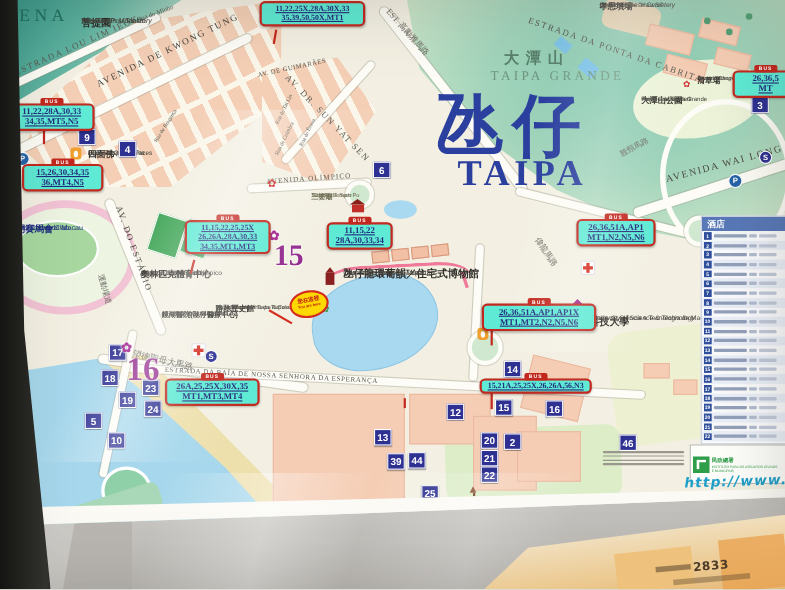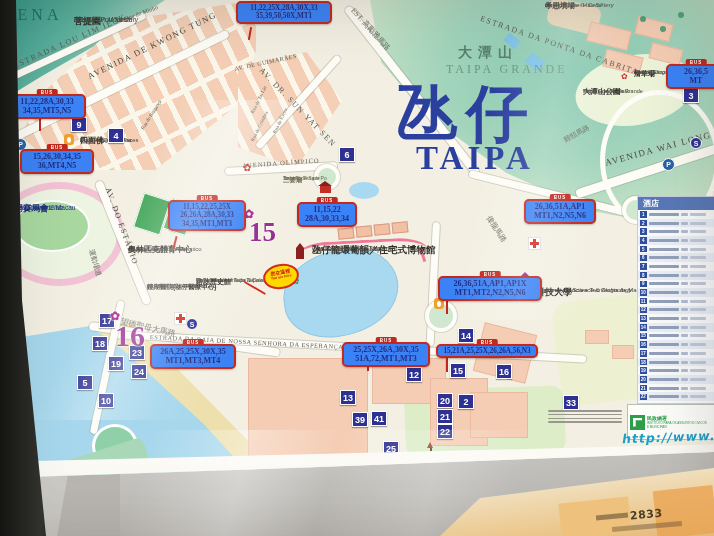--- a/index.html
+++ b/index.html
@@ -77,22 +77,22 @@
   .region-cn{left:458px;top:44px;font:bold 14px "Liberation Serif",serif;color:#58806a;letter-spacing:6px;}
   .region-en{left:446px;top:62px;font:12px "Liberation Serif",serif;color:#6f977f;letter-spacing:3px;}
   .corner-tx{left:2px;top:6px;font:16px "Liberation Serif",serif;color:#1f6f5f;letter-spacing:4px;}
   
   .mk{width:14px;height:13px;background:#2e3192;color:#fff;font:bold 9px "Liberation Sans",sans-serif;
       display:flex;align-items:center;justify-content:center;border:1px solid #fff;box-shadow:0 1px 1px rgba(0,0,0,.35);}
   .mkbig{color:#932a8e;font:bold 27px "Liberation Serif",serif;line-height:.9;text-align:center;
          text-shadow:0 0 2px #fff,0 0 2px #fff;}
   .lotus{display:block;position:static !important;font-size:12px;color:#a3258f;line-height:1;}
   
-  .bus{background:#3b82f6;border:2px solid #c2281e;border-radius:5px;color:#232c7c;text-align:center;
-       font-family:"Liberation Serif",serif;font-weight:bold;padding:1px 2px;box-shadow:0 1px 2px rgba(0,0,0,.25);z-index:8;}
+  .bus{background:#5eead4;border:2px solid #c2281e;border-radius:5px;color:#232c7c;text-align:center;
+       font-family:"Liberation Serif",serif;font-weight:bold;padding:1px 2px;box-shadow:0 1px 2px rgba(0,0,0,.25);z-index:8;text-decoration:underline;}
   .bus .bl{position:static !important;display:block;font-size:8px;line-height:1.18;white-space:nowrap;}
   .bus .sm{font-size:7.2px;}
   .bustag{position:absolute !important;top:-7px;left:50%;transform:translateX(-50%);background:#c2281e;color:#fff;
           font:bold 4.5px "Liberation Sans",sans-serif;letter-spacing:1px;padding:1px 4px;border-radius:2px;}
   .stem{width:2px;background:#c2281e;z-index:7;}
   
   .p-ico{width:11px;height:11px;border-radius:50%;background:#2563a8;color:#fff;font:bold 7px "Liberation Sans",sans-serif;
          display:flex;align-items:center;justify-content:center;border:1px solid #fff;}
   .s-ico{width:10px;height:10px;border-radius:50%;background:#2e3192;color:#fff;font:bold 7px "Liberation Sans",sans-serif;
          display:flex;align-items:center;justify-content:center;border:1px solid #fff;}
@@ -330,30 +330,30 @@
     <div class="mk" style="left:99px;top:313px;">17</div>
     <div class="mk" style="left:92px;top:336px;">18</div>
     <div class="mk" style="left:129px;top:345px;">23</div>
     <div class="mk" style="left:108px;top:356px;">19</div>
     <div class="mk" style="left:131px;top:364px;">24</div>
     <div class="mk" style="left:77px;top:375px;">5</div>
     <div class="mk" style="left:98px;top:393px;">10</div>
     <div class="mk" style="left:406px;top:367px;">12</div>
     <div class="mk" style="left:340px;top:390px;">13</div>
     <div class="mk" style="left:352px;top:412px;">39</div>
-    <div class="mk" style="left:371px;top:411px;">41</div>
+    <div class="mk" style="left:371px;top:411px;">44</div>
     <div class="mk" style="left:383px;top:441px;">25</div>
     <div class="mk" style="left:458px;top:328px;">14</div>
     <div class="mk" style="left:450px;top:363px;">15</div>
     <div class="mk" style="left:496px;top:364px;">16</div>
     <div class="mk" style="left:437px;top:393px;">20</div>
     <div class="mk" style="left:458px;top:394px;">2</div>
     <div class="mk" style="left:437px;top:409px;">21</div>
     <div class="mk" style="left:437px;top:424px;">22</div>
-    <div class="mk" style="left:563px;top:395px;">33</div>
+    <div class="mk" style="left:563px;top:395px;">46</div>
 
     <div class="mkbig" style="left:244px;top:208px;">
       <span class="lotus">✿</span>
       <span>15</span>
     </div>
     <div class="mkbig" style="left:110px;top:310px;font-size:30px;">
       <span class="lotus">✿</span>
       <span>16</span>
     </div>
 
@@ -403,25 +403,20 @@
     </div>
     <div class="bus" style="left:438px;top:276px;width:96px;">
       <span class="bustag">BUS</span>
       <span class="bl">26,36,51A,AP1,AP1X</span>
         <span class="bl">MT1,MT2,N2,N5,N6</span>
     </div>
     <div class="bus" style="left:150px;top:344px;width:78px;">
       <span class="bustag">BUS</span>
       <span class="bl">26A,25,25X,30X,35</span>
         <span class="bl">MT1,MT3,MT4</span>
-    </div>
-    <div class="bus" style="left:342px;top:342px;width:80px;">
-      <span class="bustag">BUS</span>
-      <span class="bl">25,25X,26A,30X,35</span>
-        <span class="bl">51A,72,MT1,MT3</span>
     </div>
     <div class="bus" style="left:436px;top:344px;width:94px;">
       <span class="bustag">BUS</span>
       <span class="bl sm">15,21A,25,25X,26,26A,56,N3</span>
     </div>
     <div class="bus" style="left:666px;top:64px;width:52px;">
       <span class="bustag">BUS</span>
       <span class="bl">26,36,5</span>
         <span class="bl">MT</span>
     </div>

